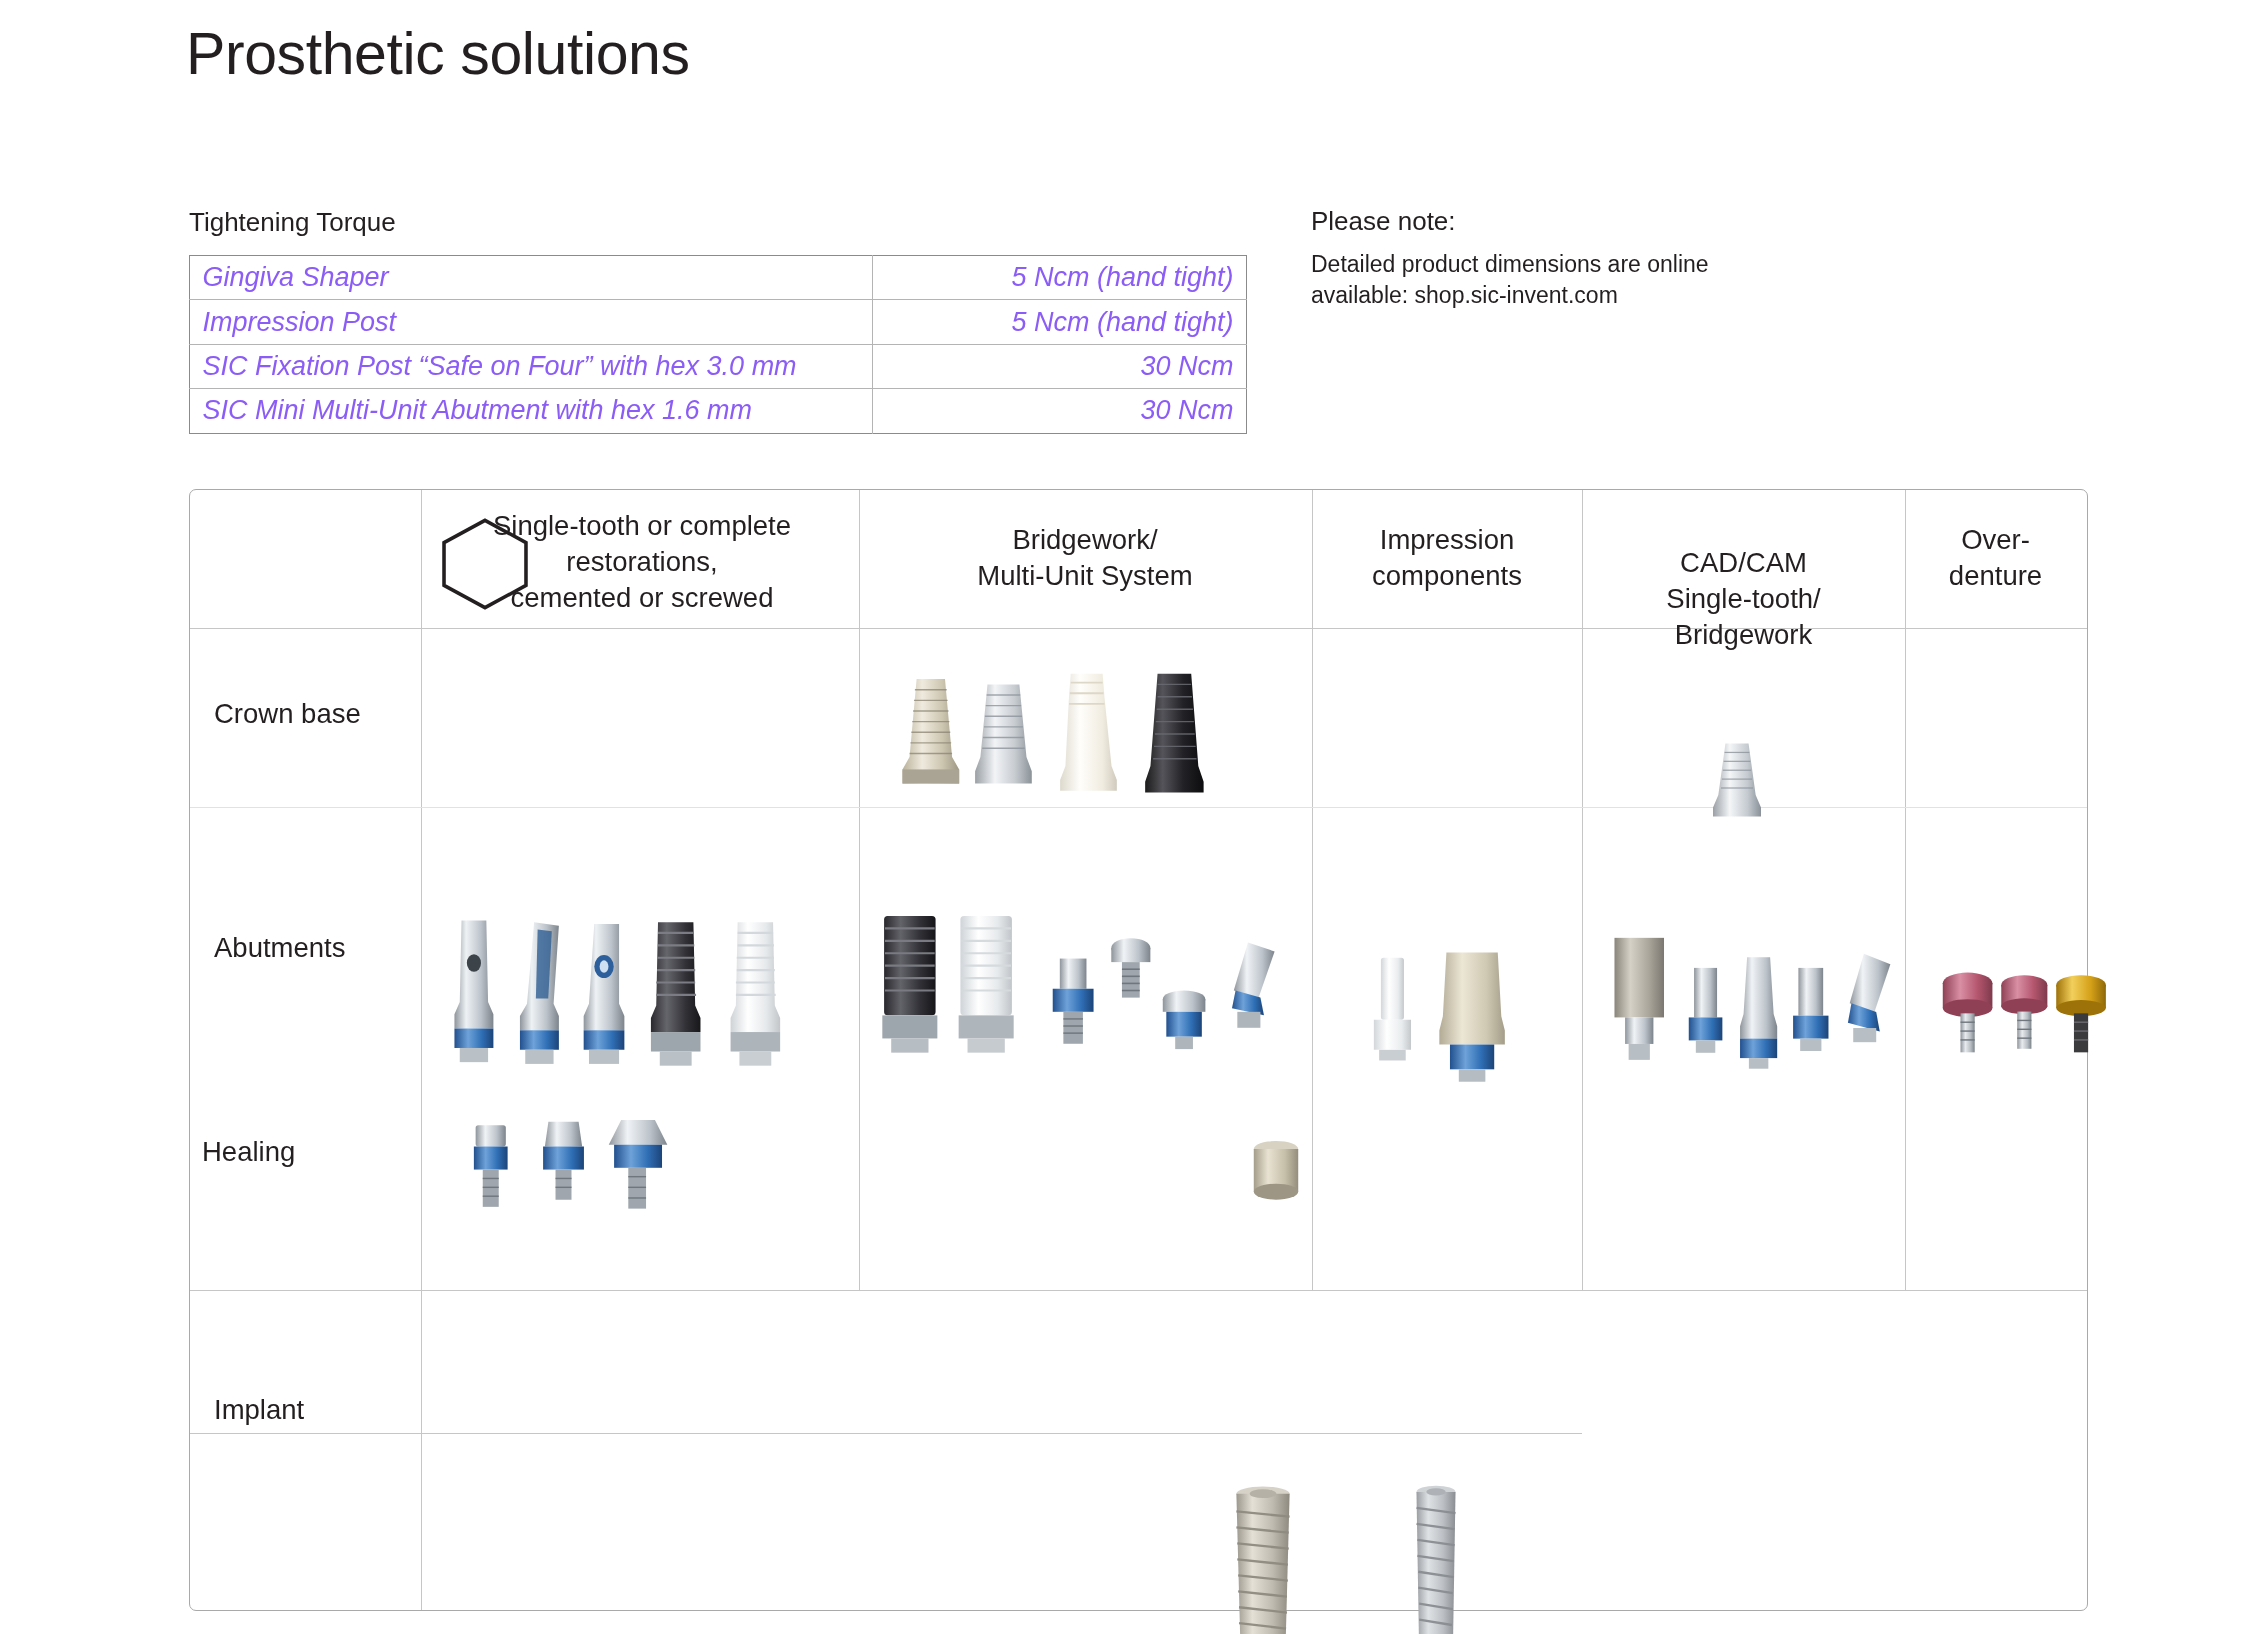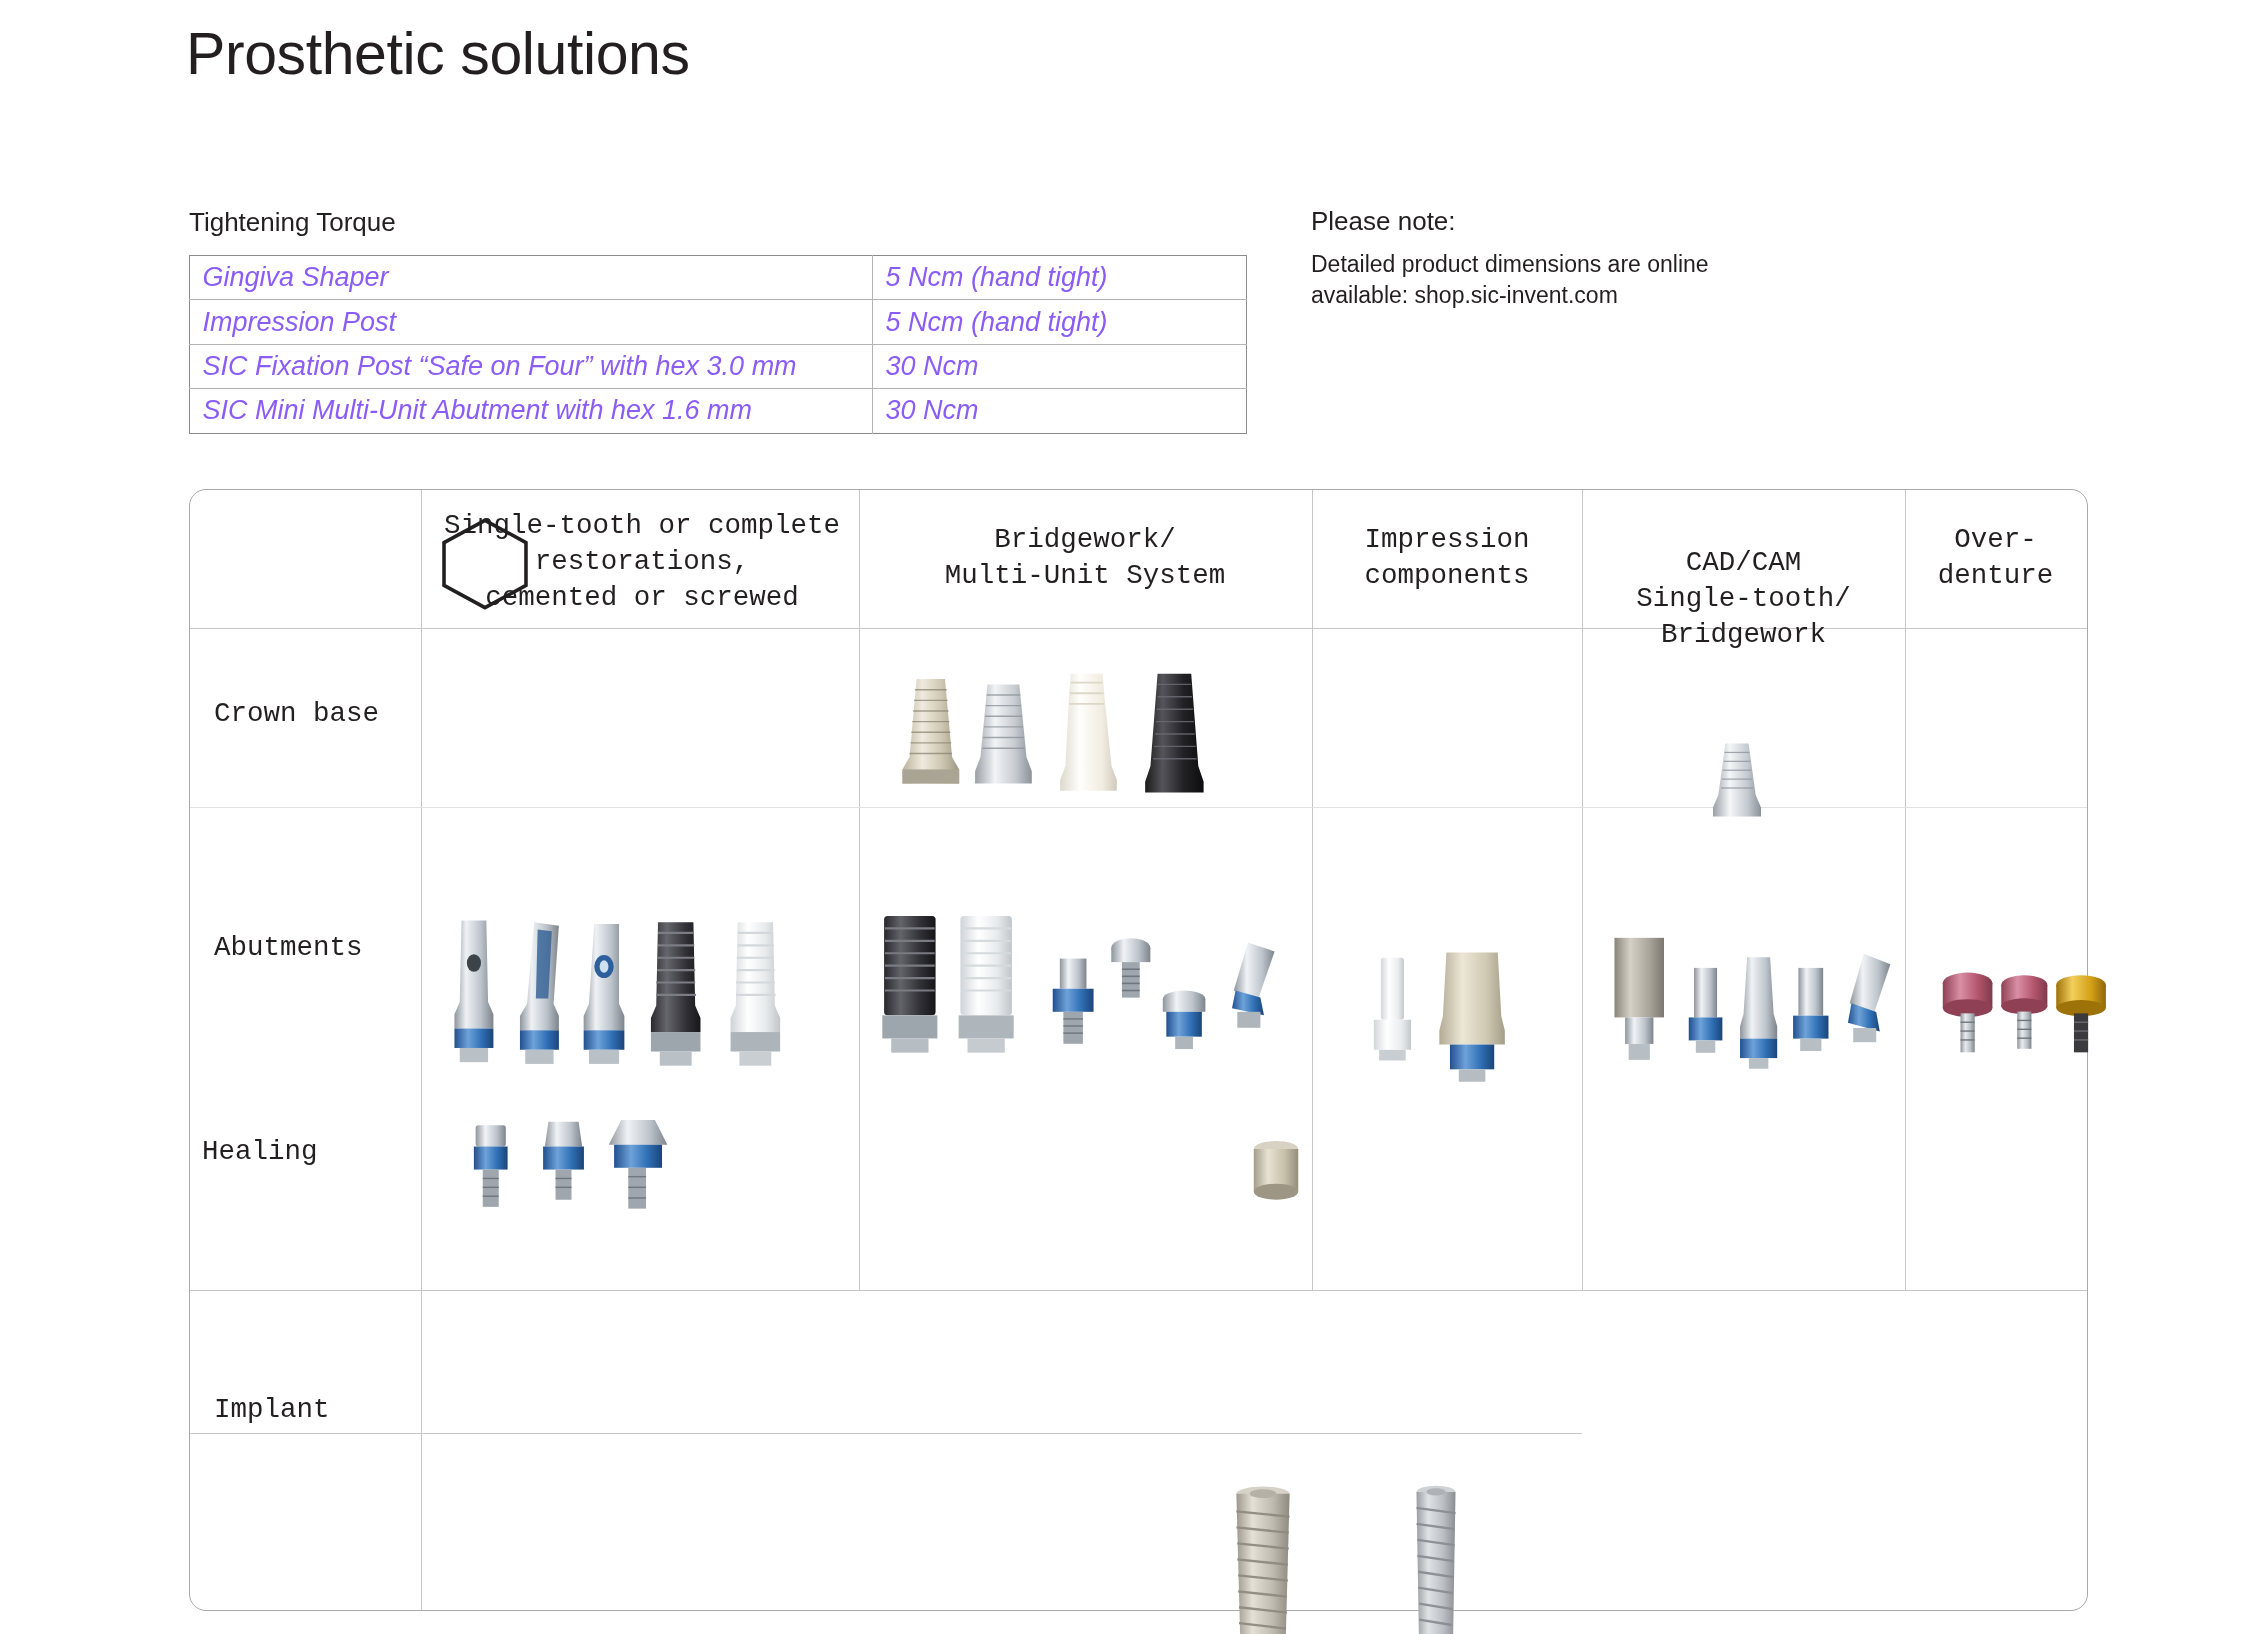--- a/index.html
+++ b/index.html
@@ -50,21 +50,21 @@
   .torque-table td {
     border: 0.9px solid #b4b4b4;
     font-size: 27px;
     padding: 6.2px 12.4px;
     color: #8b5cf6;
     height: 31px;
     box-sizing: border-box;
     font-style: italic;
   }
   .torque-table td.label { width: 683px; }
-  .torque-table td.value { text-align: left; }
+  .torque-table td.value { text-align: right; }
   .torque-table tr:first-child td { border-top: none; }
   .torque-table tr:last-child td { border-bottom: none; }
   .torque-table td:first-child { border-left: none; }
   .torque-table td:last-child { border-right: none; }
 
   
   .note {
     position: absolute;
     left: 1311px;
     top: 206px;
@@ -81,23 +81,22 @@
   }
 
   
   .matrix {
     position: absolute;
     left: 189px;
     top: 489px;
     width: 1899px;
     height: 1122px;
     border: 0.9px solid #a9a9a9;
-    border-radius: 17px;
+    border-radius: 7px;
     box-sizing: border-box;
-    font-family: Liberation Mono, monospace;
   }
   .vline {
     position: absolute;
     top: 0;
     width: 0.9px;
     background: #c6c6c6;
   }
   .hline {
     position: absolute;
     left: 0;

